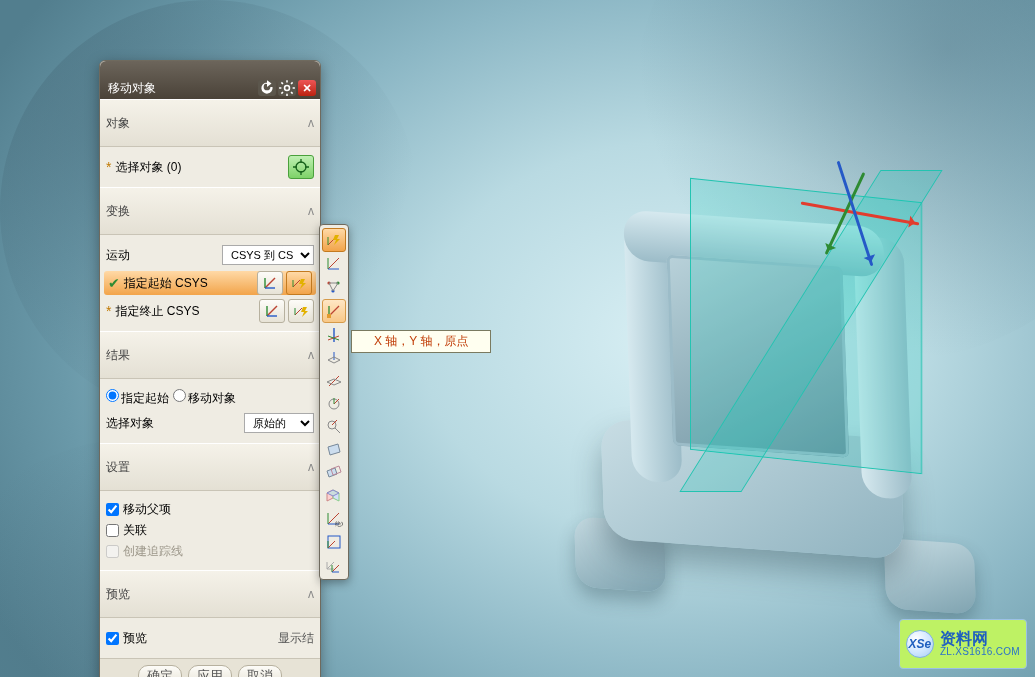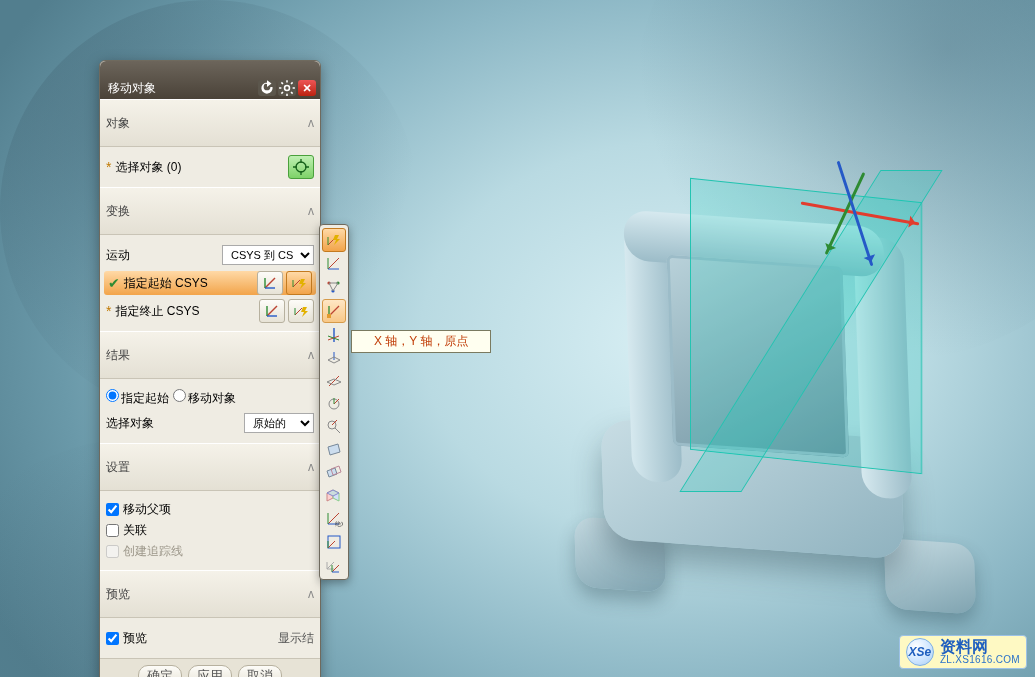--- a/index.html
+++ b/index.html
@@ -85,21 +85,21 @@
   .strip{position:absolute;left:319px;top:224px;width:28px;background:#efece3;border:1px solid #6f6a5e;
     border-radius:4px;padding:3px 0;box-shadow:0 3px 10px rgba(0,0,0,.35);display:flex;flex-direction:column;align-items:center;gap:1px}
   .strip .opt{width:22px;height:22px;border-radius:3px;display:flex;align-items:center;justify-content:center}
   .strip .opt.sel{background:linear-gradient(#ffd9a6,#f2a44a);border:1px solid #c37a20}
   .strip .opt.hov{background:linear-gradient(#ffe6c4,#f8c888);border:1px solid #d69a4a}
   .strip .opt svg{width:18px;height:18px}
 
   .tip{position:absolute;left:351px;top:330px;background:#fffff0;border:1px solid #7a7a60;padding:2px 22px;font-size:12px;color:#c2410c}
 
   .watermark{position:absolute;right:8px;bottom:8px;display:flex;align-items:center;gap:6px;
-    background:#fef9c3;border:1px solid #9cc1e6;border-radius:4px;padding:2px 6px}
+    background:#bef264;border:1px solid #9cc1e6;border-radius:4px;padding:10px 6px}
   .wm-badge{width:26px;height:26px;border-radius:50%;background:radial-gradient(circle at 35% 30%,#fff,#cfe6ff 55%,#a9cdf2);display:flex;align-items:center;justify-content:center;font-style:italic;font-weight:bold;color:#1f5fbf;font-size:12px;border:1px solid #7fb0e4}
   .wm-text{display:flex;flex-direction:column;line-height:1}
   .wm-text .t1{font-size:16px;color:#1f5fbf;font-weight:bold;font-family:Liberation Sans, sans-serif}
   .wm-text .t2{font-size:10px;color:#2a72c9;letter-spacing:.3px}
 </style>
 </head>
 <body>
 
 <div class="viewport">
   <div class="shade1"></div>

